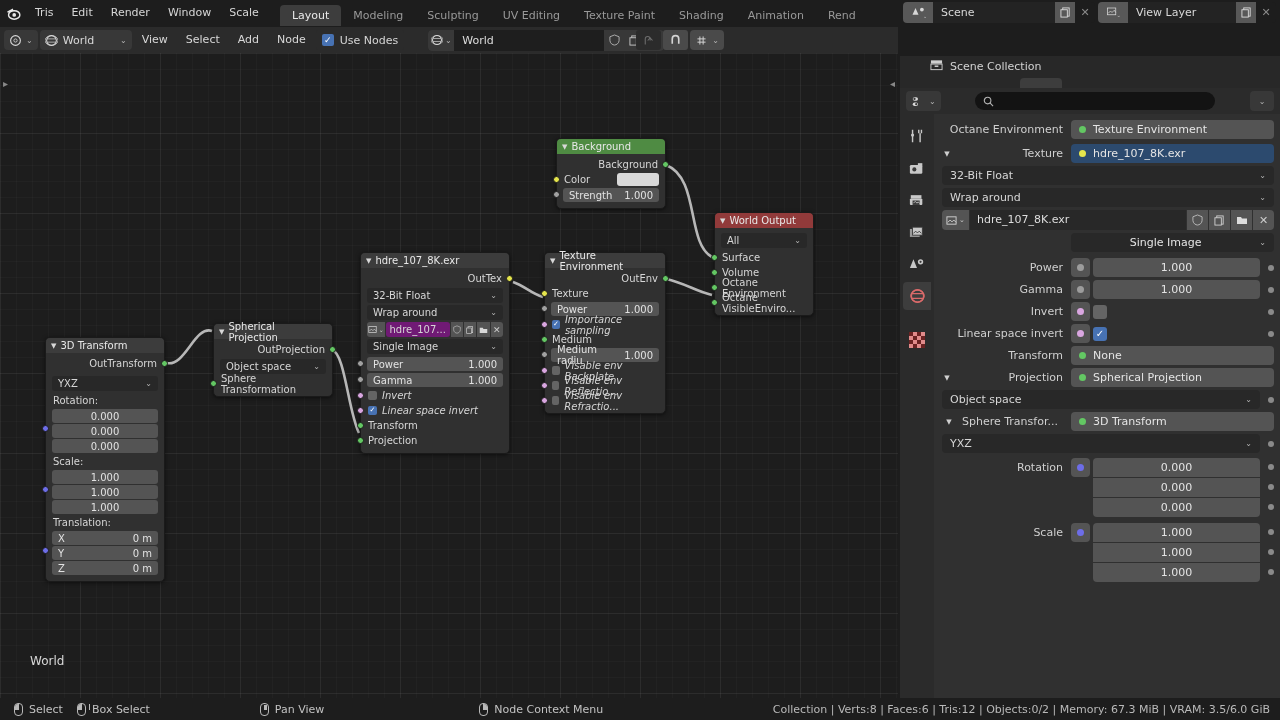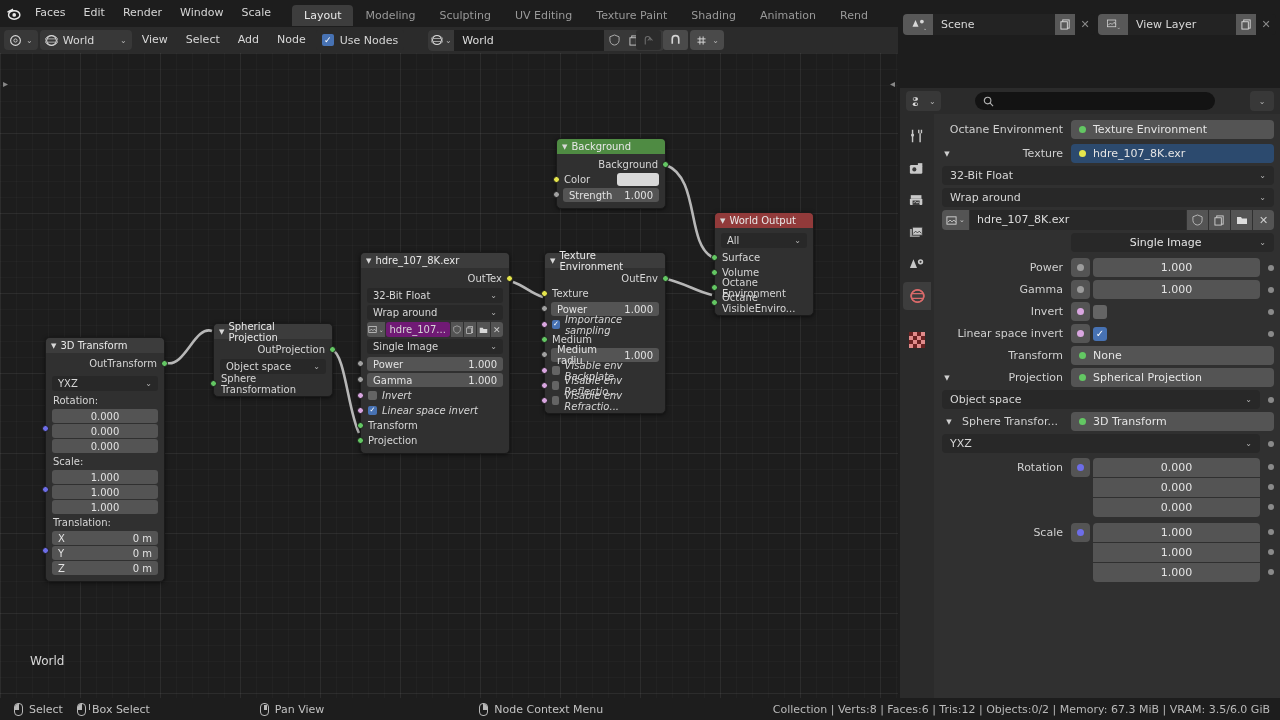--- a/index.html
+++ b/index.html
@@ -14,21 +14,21 @@
   .app { position:relative; width:1280px; height:720px; }
 
   
   .topbar { position:absolute; left:0; top:0; width:1280px; height:26px; background:#1d1d1d;
             display:flex; align-items:center; }
   .blender-logo { width:26px; height:26px; display:flex; align-items:center; justify-content:center; }
   .menu-item { padding:0 9px; height:20px; line-height:20px; color:#d6d6d6; font-size:11px; border-radius:3px; }
   .wstabs { display:flex; align-items:flex-end; height:26px; margin-left:12px; }
   .wstab { padding:0 12px; height:21px; line-height:21px; font-size:11px; color:#999; border-radius:4px 4px 0 0; }
   .wstab.active { background:#3d3d3d; color:#e8e8e8; }
-  .topright { position:absolute; right:4px; top:2px; display:flex; align-items:center; gap:3px;margin-top:12px; }
+  .topright { position:absolute; right:4px; top:2px; display:flex; align-items:center; gap:3px; }
   .idblock { display:flex; align-items:center; height:21px; background:#1d1d1d; border-radius:4px; }
   .idicon { width:24px; height:21px; background:#585858; border-radius:4px 0 0 4px; display:flex; align-items:center; justify-content:center; }
   .idicon.wide { width:30px; }
   .idname { background:#232323; height:21px; line-height:21px; padding:0 8px; color:#d8d8d8; font-size:11px; }
   .idbtn { width:20px; height:21px; background:#585858; display:flex; align-items:center; justify-content:center; color:#d0d0d0; }
   .idbtn.flat { background:transparent; color:#8a8a8a; }
 
   
   .ne-header { position:absolute; left:0; top:27px; width:898px; height:26px; background:#2b2b2b;
                display:flex; align-items:center; padding:0 4px; gap:2px; }
@@ -140,21 +140,21 @@
 <div class="app">
 
   <div class="topbar">
     <div class="blender-logo">
       <svg width="17" height="17" viewBox="0 0 24 24">
           <ellipse cx="13" cy="14" rx="8" ry="6" fill="none" stroke="#e8e8e8" stroke-width="2"></ellipse>
           <circle cx="13" cy="14" r="2.6" fill="#e8e8e8"></circle>
           <path d="M3 9 L11 5 L12 8 L4 11 Z" fill="#e8e8e8"></path>
         </svg>
     </div>
-    <div class="menu-item">Faces</div>
+    <div class="menu-item">Tris</div>
     <div class="menu-item">Edit</div>
     <div class="menu-item">Render</div>
     <div class="menu-item">Window</div>
     <div class="menu-item">Scale</div>
 
     <div class="wstabs">
       <div class="wstab active">Layout</div>
       <div class="wstab">Modeling</div>
       <div class="wstab">Sculpting</div>
       <div class="wstab">UV Editing</div>
@@ -556,20 +556,33 @@
             <span>Z</span>
             <span>0 m</span>
           </div>
         </div>
       </div>
     </div>
 
     <div class="canvas-label">World</div>
   </div>
 
+  <div class="outliner">
+    <div class="outl-row">
+      <span>
+        <svg width="13" height="12" viewBox="0 0 14 12">
+            <rect x="1" y="1" width="12" height="3.5" fill="#cfcfcf"></rect>
+            <rect x="1" y="5" width="12" height="6" fill="none" stroke="#cfcfcf"></rect>
+            <rect x="5" y="6.5" width="4" height="1.6" fill="#cfcfcf"></rect>
+          </svg>
+      </span>
+      <span>Scene Collection</span>
+    </div>
+    <div style="position:absolute;left:120px;top:22px;width:42px;height:10px;background:#3d3d3d;border-radius:4px 4px 0 0"></div>
+  </div>
 
   <div class="props">
     <div class="props-header">
       <div class="hdr-drop">
         <svg width="14" height="13" viewBox="0 0 16 14">
             <rect x="2" y="2" width="6" height="4" rx="2" fill="#d8d8d8"></rect>
             <circle cx="4" cy="4" r="1.3" fill="#3a3a3a"></circle>
             <rect x="2" y="8" width="6" height="4" rx="2" fill="#d8d8d8"></rect>
             <circle cx="6" cy="10" r="1.3" fill="#3a3a3a"></circle>
           </svg>

